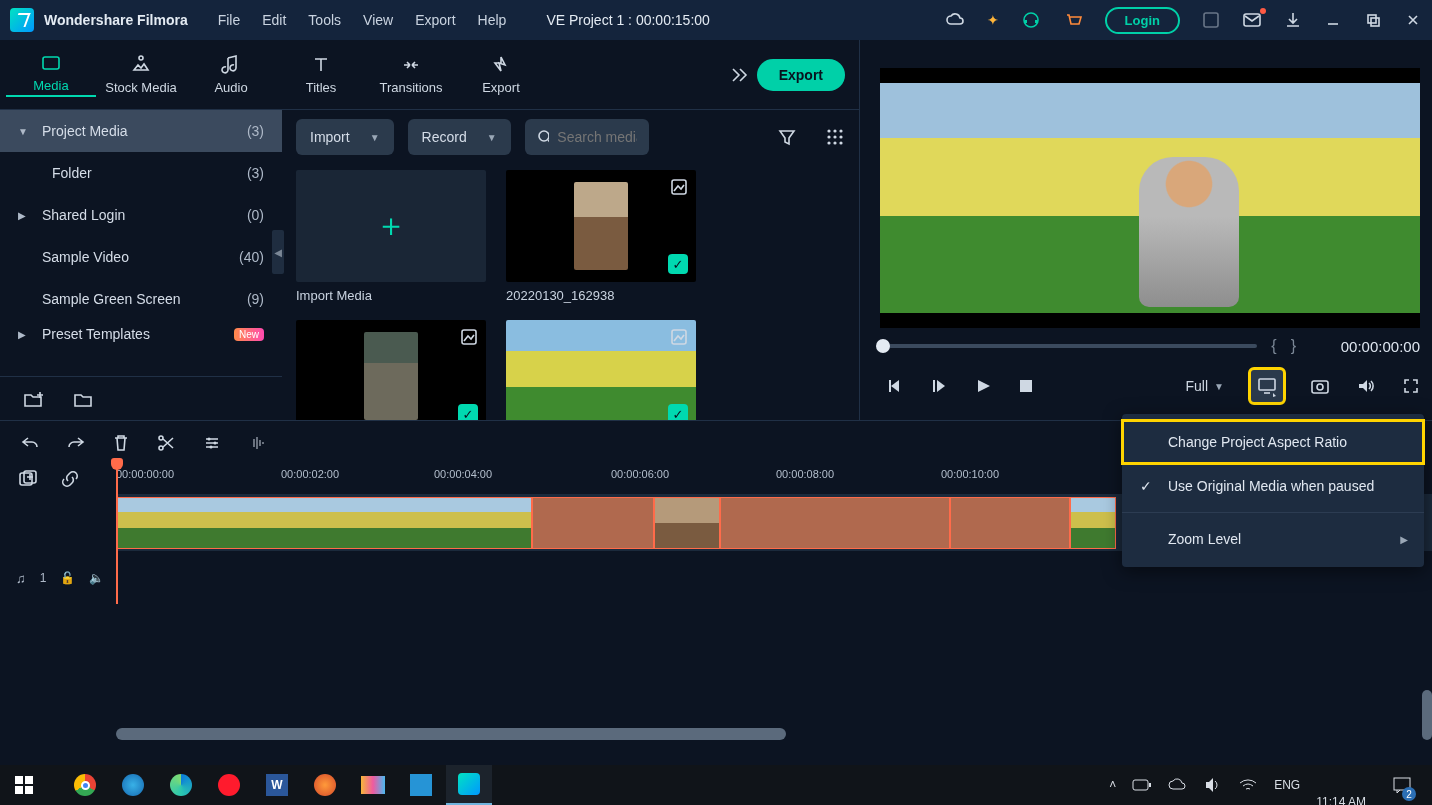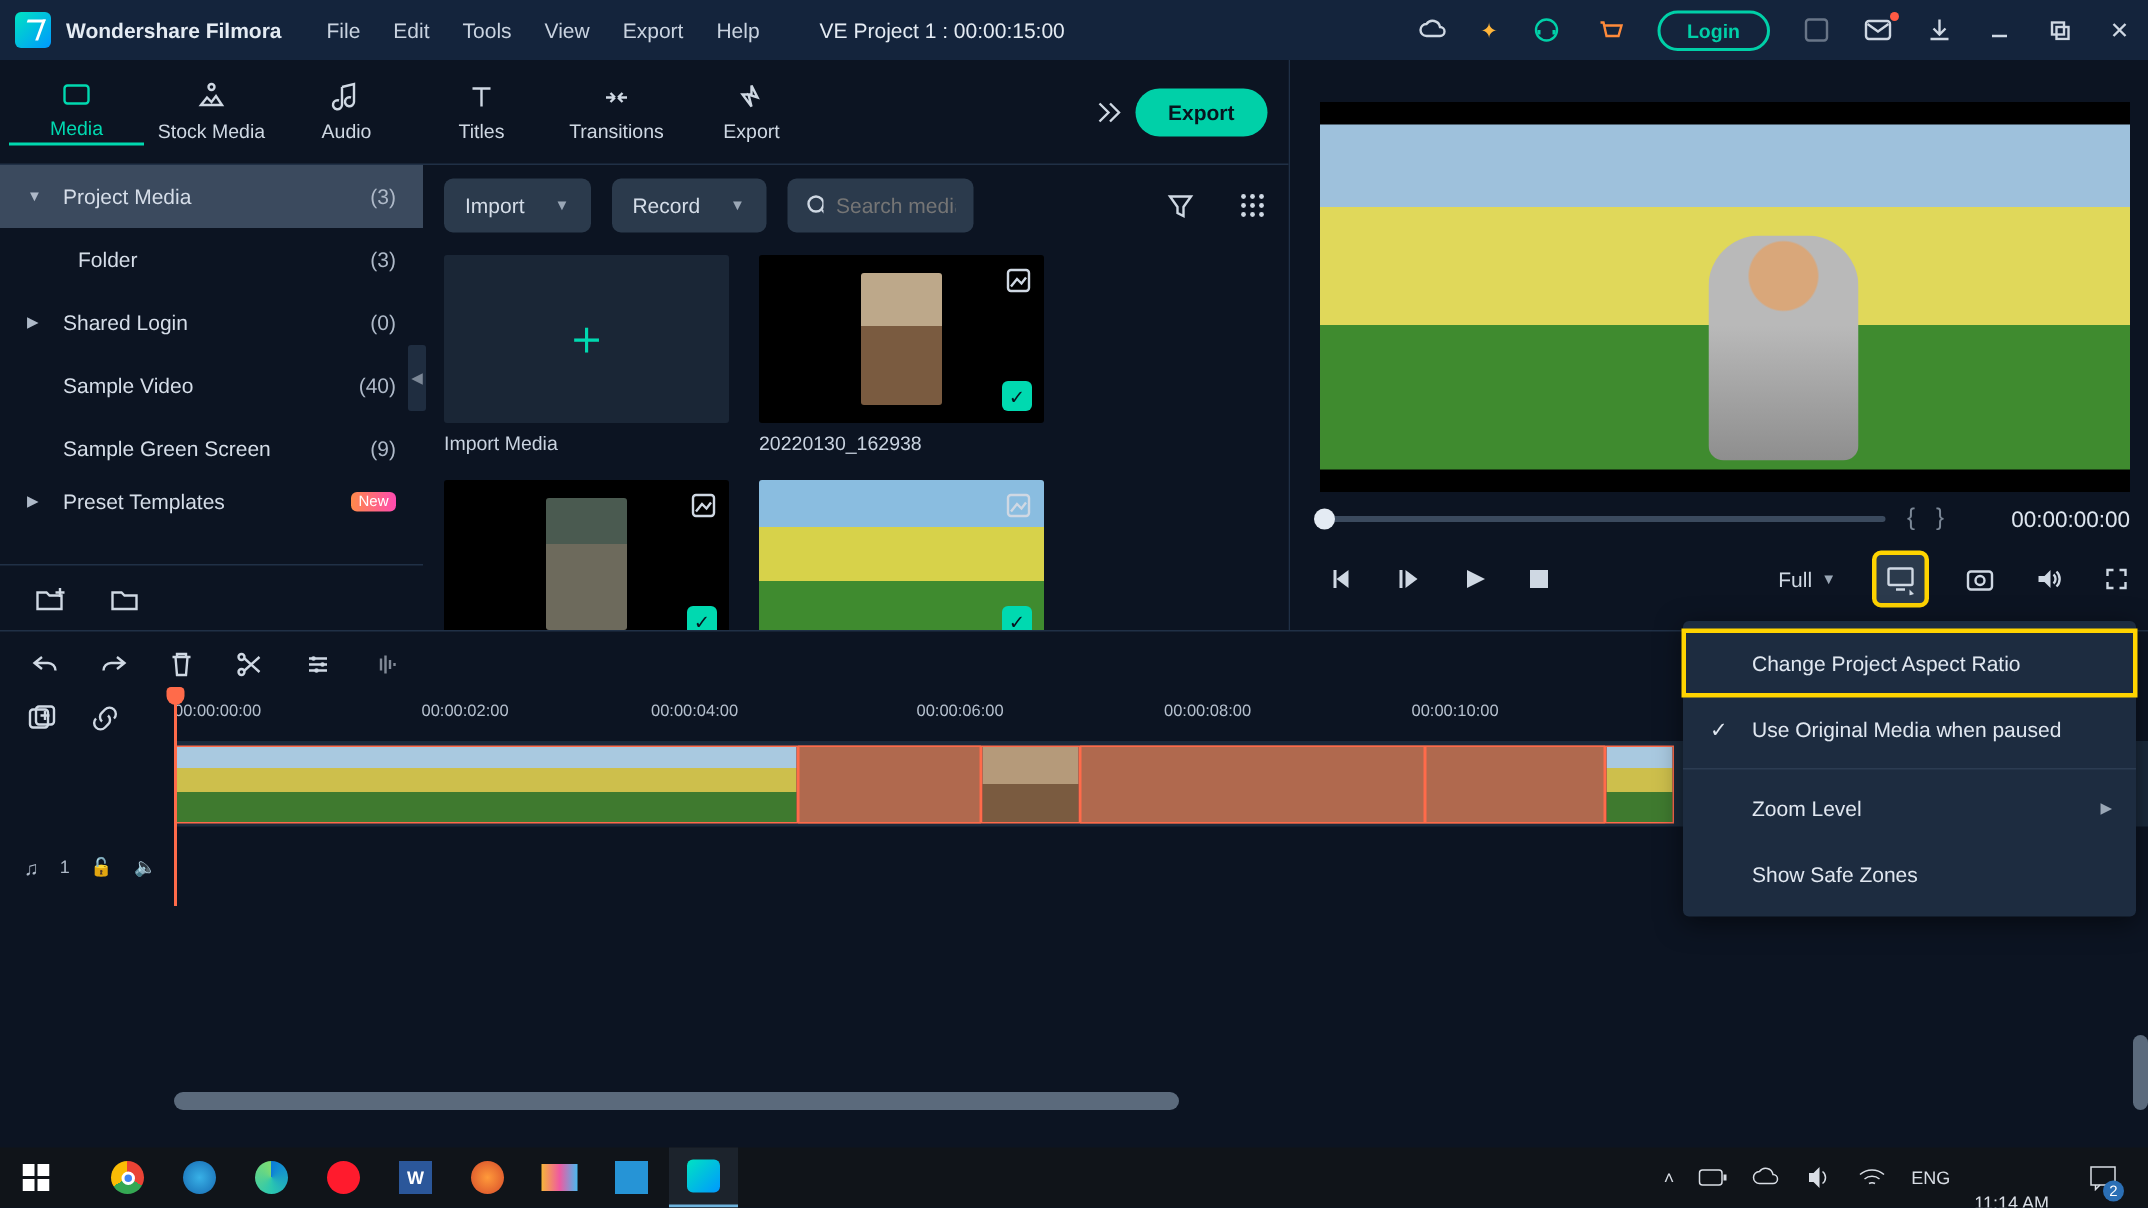--- a/index.html
+++ b/index.html
@@ -576,24 +576,20 @@
   <div class="row">
     <span class="ck">✓</span>
       <span>Use Original Media when paused</span>
   </div>
   <div class="sep"></div>
   <div class="row">
     <span class="ck"></span>
       <span>Zoom Level</span>
     <span class="rar">▶</span>
   </div>
-  <div class="row">
-    <span class="ck"></span>
-      <span>Show Safe Zones</span>
-  </div>
 </div>
 
 <div class="taskbar">
   <div class="start">
     <svg width="18" height="18">
         <rect x="0" y="0" width="8" height="8" fill="#fff"></rect>
         <rect x="10" y="0" width="8" height="8" fill="#fff"></rect>
         <rect x="0" y="10" width="8" height="8" fill="#fff"></rect>
         <rect x="10" y="10" width="8" height="8" fill="#fff"></rect>
       </svg>

